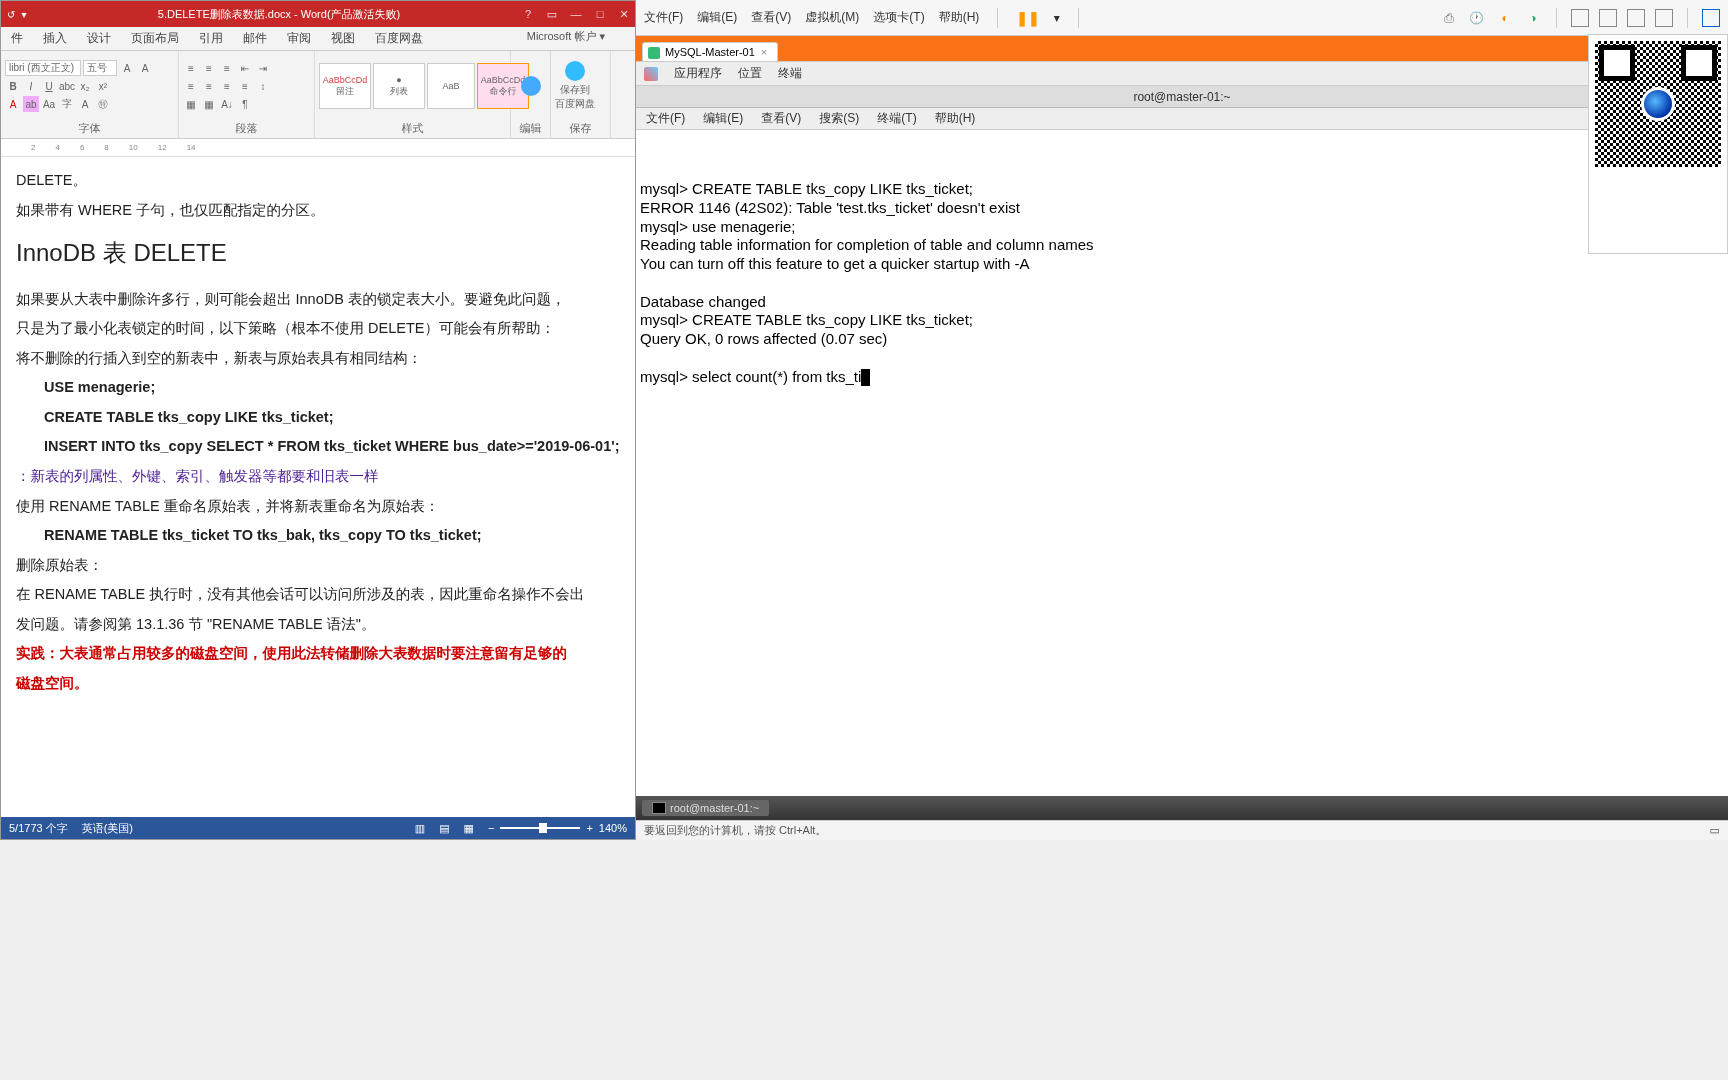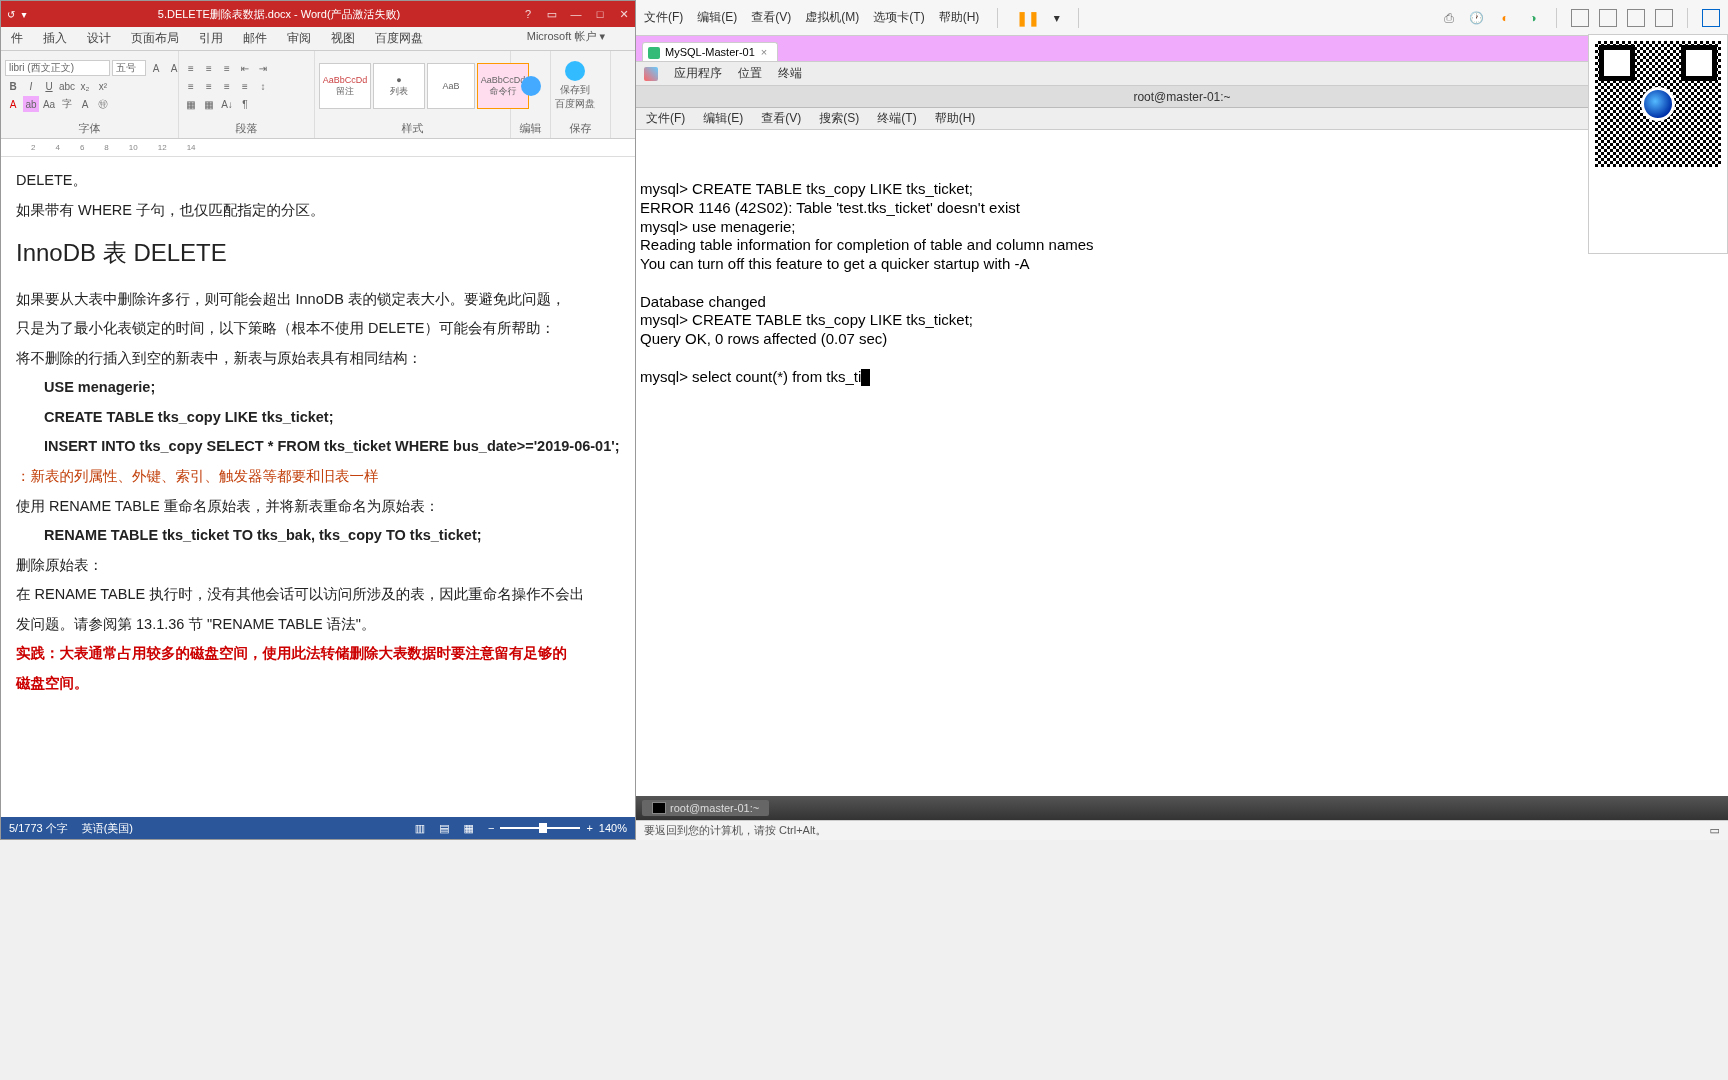--- a/index.html
+++ b/index.html
@@ -32,39 +32,39 @@
 .bigbtn { width:40px; display:flex; flex-direction:column; align-items:center; justify-content:center; font-size:10px; gap:2px; }
 .bigbtn .ico { width:20px; height:20px; border-radius:50%; }
 
 .ruler { height:18px; background:#fff; border-bottom:1px solid #ddd; font-size:8px; color:#888; display:flex; align-items:center; padding-left:30px; gap:20px; }
 
 .doc { padding:10px 6px 6px 15px; font-size:14.5px; line-height:1.9; color:#222; background:#fff; height:640px; overflow:hidden; }
 .doc p { margin:0 0 2px 0; }
 .doc .ind { padding-left:28px; font-weight:bold; }
 .doc .h2 { font-size:24px; font-weight:normal; margin:6px 0 10px 0; }
 .doc .red { color:#c00; font-weight:bold; }
-.doc .red2 { color:#c2410c; font-family:SimSun; }
+.doc .red2 { color:#4c1d95; font-family:SimSun; }
 
 .word-status { position:absolute; bottom:0; left:0; right:0; height:22px; background:#2b579a; color:#fff; font-size:11px; display:flex; align-items:center; padding:0 8px; gap:14px; }
 .word-status .spacer { flex:1; }
 .zoom { display:flex; align-items:center; gap:6px; }
 .zoom .track { width:80px; height:2px; background:#fff; position:relative; }
 .zoom .track::after { content:""; position:absolute; left:48%; top:-4px; width:8px; height:10px; background:#fff; }
 
 
 .vm-win { position:absolute; left:636px; top:0; right:0; height:840px; background:#fff; }
 .vm-tool { height:36px; border-bottom:1px solid #ccc; display:flex; align-items:center; padding:0 8px; gap:14px; font-size:12px; color:#333; background:#f6f6f6; }
 .vm-tool .menus { display:flex; gap:14px; }
 .vm-tool .sep { width:1px; height:20px; background:#ccc; margin:0 4px; }
 .vm-tool .icons { display:flex; gap:10px; align-items:center; margin-left:auto; }
 .vm-tool .icons span { width:18px; height:18px; display:flex; align-items:center; justify-content:center; color:#666; }
 .vm-tool .pause { color:#f90; font-size:14px; font-weight:bold; }
 .vm-tool .boxed { width:20px; height:16px; border:1.5px solid #888; }
 
-.vm-tabs { height:26px; background:#f0abfc; border-bottom:1px solid #ccc; display:flex; align-items:flex-end; padding-left:6px; font-size:11px; }
+.vm-tabs { height:26px; background:#f97316; border-bottom:1px solid #ccc; display:flex; align-items:flex-end; padding-left:6px; font-size:11px; }
 .vm-tab { background:#fff; border:1px solid #ccc; border-bottom:none; padding:3px 10px 3px 22px; position:relative; border-radius:3px 3px 0 0; }
 .vm-tab::before { content:""; position:absolute; left:5px; top:4px; width:12px; height:12px; background:#3b7; border-radius:2px; }
 .vm-tab .x { margin-left:6px; color:#888; }
 
 .guest-top { height:24px; background:#ededed; border-bottom:1px solid #ccc; display:flex; align-items:center; gap:16px; padding-left:8px; font-size:12px; color:#333; }
 .guest-top .appico { width:14px; height:14px; background:linear-gradient(45deg,#f66,#6cf); border-radius:2px; }
 
 .term-titlebar { height:22px; background:#ddd; border-bottom:1px solid #bbb; text-align:center; font-size:12px; line-height:22px; color:#333; }
 .term-menu { height:22px; background:#eee; border-bottom:1px solid #ccc; display:flex; align-items:center; gap:18px; padding-left:10px; font-size:12px; color:#333; }
 
@@ -118,21 +118,21 @@
     <span>视图</span>
     <span>百度网盘</span>
   </div>
   <div class="word-ms">Microsoft 帐户 ▾</div>
 
   <div class="ribbon">
     <div class="rgroup" style="width:178px">
       <div class="body">
           <div class="fontbox">
         <div class="fontrow">
-          <div class="sel" style="width:105px">libri (西文正文)</div>
+          <div class="sel" style="width:76px">libri (西文正文)</div>
           <div class="sel" style="width:34px">五号</div>
           <div class="ibtn">A</div>
           <div class="ibtn">A</div>
         </div>
         <div class="fontrow">
           <div class="ibtn">
                 <b>B</b>
               </div>
           <div class="ibtn">
                 <i>I</i>

